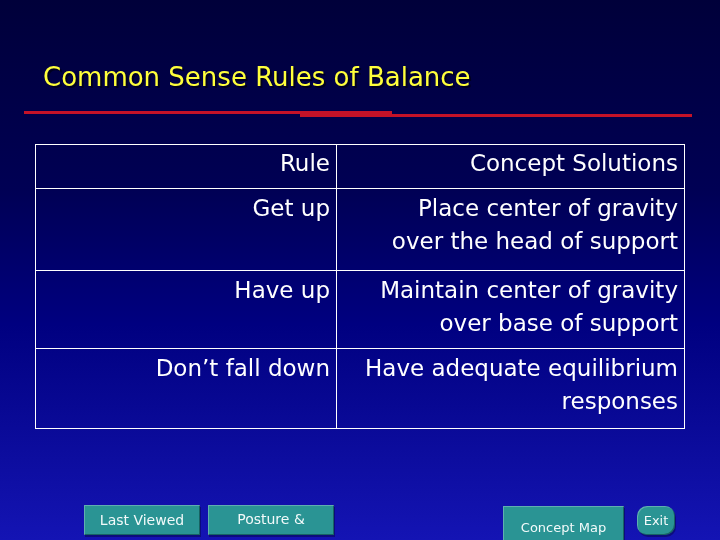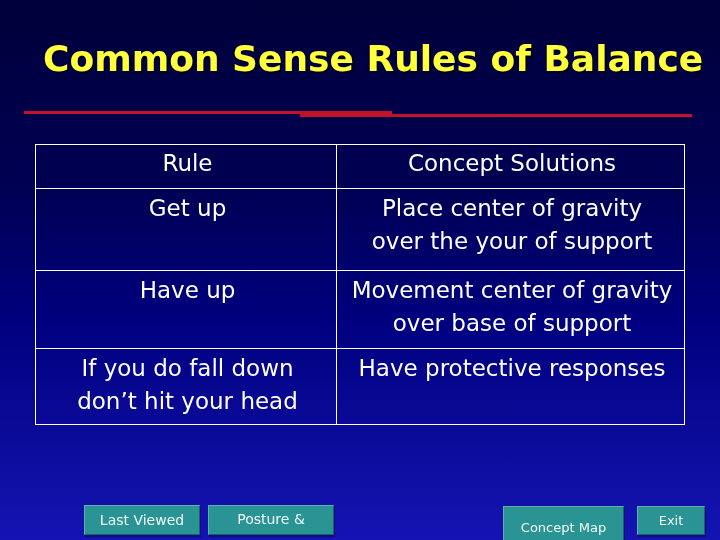--- a/index.html
+++ b/index.html
@@ -16,24 +16,24 @@
     background: linear-gradient(180deg,
       var(--background-top, #00003a) 0%,
       #000054 35%,
       #000080 60%,
       #0d0d9f 85%,
       var(--background-bottom, #1414b4) 100%);
   }
   .title {
     position: absolute;
     left: 43px;
-    top: 36px;
+    top: 54px;
     margin: 0;
-    font-size: 36px;
-    font-weight: bold;
+    font-size: 26px;
+    font-weight: normal;
     line-height: 46px;
     letter-spacing: 0px;
     color: var(--title-text, #ffff3b);
     text-shadow: 2px 2px 0 rgba(0, 0, 25, 0.85);
     white-space: nowrap;
   }
   .rule-line {
     position: absolute;
     height: 3px;
     background: var(--divider-red, #c41228);
@@ -50,21 +50,21 @@
     table-layout: fixed;
   }
   .rules-table col.col-rule     { width: 301px; }
   .rules-table col.col-solution { width: 348px; }
   .rules-table th, .rules-table td {
     border: 1.5px solid var(--table-border, #ffffff);
     color: var(--table-text, #ffffff);
     font-size: 23px;
     font-weight: normal;
     line-height: 33px;
-    text-align: center;
+    text-align: right;
     vertical-align: top;
     padding: 3px 6px 0 9px;
     white-space: pre-line;
     overflow: hidden;
   }
   .rules-table tr.header-row th { height: 41px; padding-top: 2px; }
   .rules-table tr.row-1 td { height: 78px; }
   .rules-table tr.row-2 td { height: 74px; }
   .rules-table tr.row-3 td { height: 76px; }
   .rules-table tr.row-4 td { height: 72px; }
@@ -83,21 +83,21 @@
     text-align: center;
     padding: 0;
     cursor: pointer;
     box-shadow: inset 1px 1px 0 rgba(255,255,255,0.25),
                 inset -1px -1px 0 rgba(0,40,40,0.45),
                 1px 2px 0 rgba(0,0,30,0.35);
   }
   .btn-last-viewed { left: 84px;  width: 116px;  }
   .btn-posture     { left: 208px; width: 126px; }
   .btn-concept     { left: 503px; width: 121px; top: 506px; height: 43px; font-size: 13px; }
-  .btn-exit        { left: 637px; width: 68px;  top: 506px; height: 29px; font-size: 13px; }
+  .btn-exit        { left: 637px; width: 38px;  top: 506px; height: 29px; font-size: 13px; border-radius: 10px; }
 </style>
 </head>
 <body>
 
 <div class="slide">
 
   <h1 class="title">Common Sense Rules of Balance</h1>
 
   <div class="rule-line seg1"></div>
   <div class="rule-line seg2"></div>
@@ -108,31 +108,31 @@
       <col class="col-solution">
     </colgroup>
     <tbody>
       <tr class="header-row">
         <th>Rule</th>
         <th>Concept Solutions</th>
       </tr>
       <tr class="row-1">
         <td>Get up</td>
         <td>Place center of gravity
-over the your of support</td>
+over the head of support</td>
       </tr>
       <tr class="row-2">
         <td>Have up</td>
-        <td>Movement center of gravity
+        <td>Maintain center of gravity
 over base of support</td>
       </tr>
-      <tr class="row-4">
-        <td>If you do fall down
-don’t hit your head</td>
-        <td>Have protective responses</td>
+      <tr class="row-3">
+        <td>Don’t fall down</td>
+        <td>Have adequate equilibrium
+responses</td>
       </tr>
     </tbody>
   </table>
 
   <button class="nav-button btn-last-viewed">Last Viewed</button>
 
   <button class="nav-button btn-posture">Posture &amp; Balance</button>
 
   <button class="nav-button btn-concept">Concept Map</button>
 

